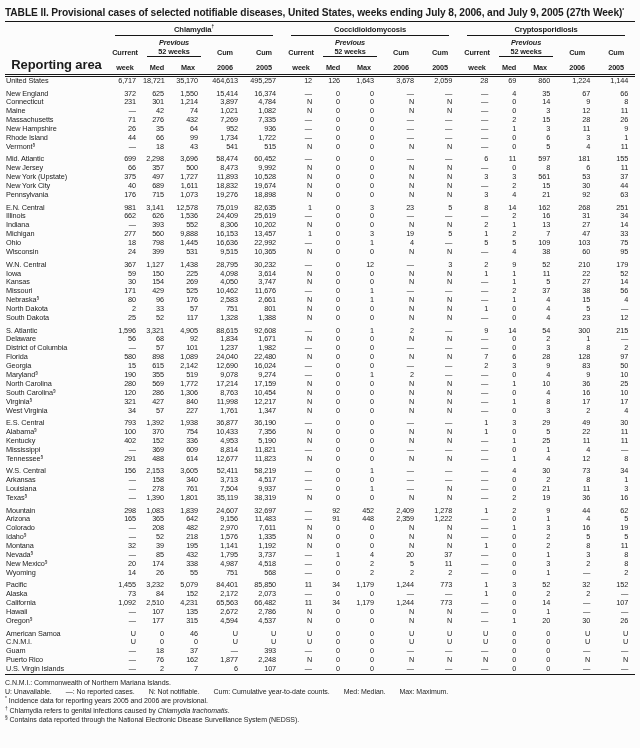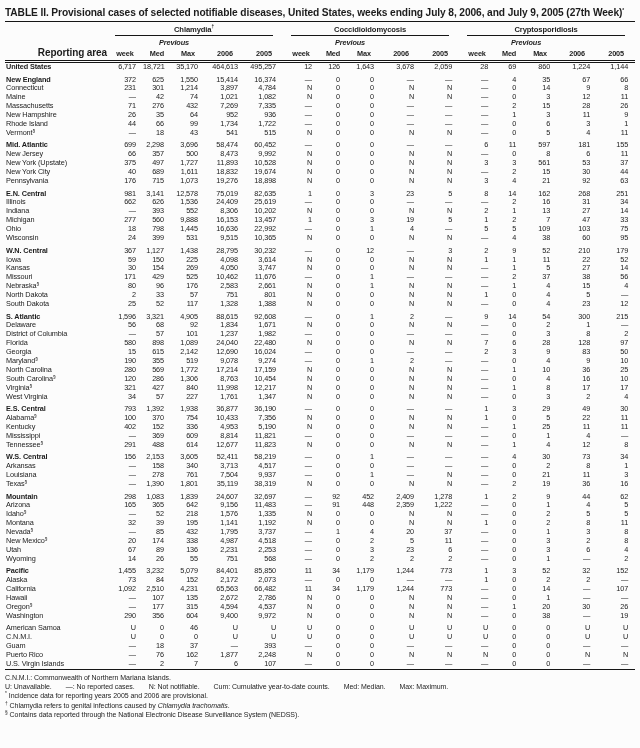--- a/index.html
+++ b/index.html
@@ -18,28 +18,28 @@
     width:100%; border-collapse:collapse; table-layout:fixed;
     border-bottom:1.5px solid #161616;
   }
   thead th { font-weight:700; font-size:7.3px; padding:0; vertical-align:bottom; letter-spacing:-0.1px; }
   .h1 th { padding-top:3px; }
   .h1 .dz { border-bottom:1px solid #161616; margin:0 10px 0 8px; text-align:center; font-size:7.6px; padding-bottom:1px; white-space:nowrap; }
   .h2 th { padding-top:2px; text-align:center;font-style:italic; }
   .h3 th { text-align:center; }
   .h3 .w52 .dz2 { border-bottom:1px solid #161616; margin:0 4px; text-align:center; padding-bottom:0; }
   .h4 th { text-align:center; border-bottom:3px double #161616; padding-bottom:2px; }
-  .h4 th.areahead { text-align:right; font-size:10px; padding-left:1px;margin-top:12px; }
+  .h4 th.areahead { text-align:center; font-size:13px; padding-left:1px;margin-top:12px; }
   tbody td {
     font-size:7.3px; line-height:8.9px; height:8.9px; padding:0;
     white-space:nowrap; overflow:hidden; letter-spacing:-0.1px;
   }
   td.area { text-align:left; padding-left:1px; }
   td.num  { text-align:right; padding-right:7px; }
-  tr.sec td.area { font-weight:700;margin-top:24px; }
+  tr.sec td.area { font-weight:400;margin-top:24px; }
   tr.gap td { height:3.6px; line-height:3.6px; }
   sup { font-size:4.8px; line-height:0; }
   .footnotes { font-size:7px; line-height:9.2px; padding-top:3px; letter-spacing:-0.05px; }
   .footnotes .legend span { margin-right:14px; }
   .fline { white-space:nowrap; }
   .fline i { font-style:italic; }
 </style>
 </head>
 <body>
 
@@ -87,20 +87,41 @@
           <th></th>
         <th></th>
           <th colspan="2">Previous</th>
           <th></th>
           <th></th>
         <th></th>
           <th colspan="2">Previous</th>
           <th></th>
           <th></th>
       </tr>
+      <tr class="h3">
+        <th></th>
+        <th>Current</th>
+          <th colspan="2" class="w52">
+            <div class="dz2">52 weeks</div>
+          </th>
+          <th>Cum</th>
+          <th>Cum</th>
+        <th>Current</th>
+          <th colspan="2" class="w52">
+            <div class="dz2">52 weeks</div>
+          </th>
+          <th>Cum</th>
+          <th>Cum</th>
+        <th>Current</th>
+          <th colspan="2" class="w52">
+            <div class="dz2">52 weeks</div>
+          </th>
+          <th>Cum</th>
+          <th>Cum</th>
+      </tr>
       <tr class="h4">
         <th class="areahead">Reporting area</th>
         <th>week</th>
           <th>Med</th>
           <th>Max</th>
           <th>2006</th>
           <th>2005</th>
         <th>week</th>
           <th>Med</th>
           <th>Max</th>
@@ -978,20 +999,38 @@
           <td class="num">448</td>
           <td class="num">2,359</td>
           <td class="num">1,222</td>
           <td class="num">—</td>
           <td class="num">0</td>
           <td class="num">1</td>
           <td class="num">4</td>
           <td class="num">5</td>
         </tr>
         <tr>
+          <td class="area"><span>Colorado</span></td>
+          <td class="num">—</td>
+          <td class="num">208</td>
+          <td class="num">482</td>
+          <td class="num">2,970</td>
+          <td class="num">7,611</td>
+          <td class="num">N</td>
+          <td class="num">0</td>
+          <td class="num">0</td>
+          <td class="num">N</td>
+          <td class="num">N</td>
+          <td class="num">—</td>
+          <td class="num">1</td>
+          <td class="num">3</td>
+          <td class="num">16</td>
+          <td class="num">19</td>
+        </tr>
+        <tr>
           <td class="area"><span>Idaho</span><sup>§</sup></td>
           <td class="num">—</td>
           <td class="num">52</td>
           <td class="num">218</td>
           <td class="num">1,576</td>
           <td class="num">1,335</td>
           <td class="num">N</td>
           <td class="num">0</td>
           <td class="num">0</td>
           <td class="num">N</td>
@@ -1048,38 +1087,20 @@
           <td class="num">—</td>
           <td class="num">0</td>
           <td class="num">2</td>
           <td class="num">5</td>
           <td class="num">11</td>
           <td class="num">—</td>
           <td class="num">0</td>
           <td class="num">3</td>
           <td class="num">2</td>
           <td class="num">8</td>
-        </tr>
-        <tr>
-          <td class="area"><span>Utah</span></td>
-          <td class="num">67</td>
-          <td class="num">89</td>
-          <td class="num">136</td>
-          <td class="num">2,231</td>
-          <td class="num">2,253</td>
-          <td class="num">—</td>
-          <td class="num">0</td>
-          <td class="num">3</td>
-          <td class="num">23</td>
-          <td class="num">6</td>
-          <td class="num">—</td>
-          <td class="num">0</td>
-          <td class="num">3</td>
-          <td class="num">6</td>
-          <td class="num">4</td>
         </tr>
         <tr>
           <td class="area"><span>Wyoming</span></td>
           <td class="num">14</td>
           <td class="num">26</td>
           <td class="num">55</td>
           <td class="num">751</td>
           <td class="num">568</td>
           <td class="num">—</td>
           <td class="num">0</td>
@@ -1177,38 +1198,20 @@
           <td class="num">N</td>
           <td class="num">0</td>
           <td class="num">0</td>
           <td class="num">N</td>
           <td class="num">N</td>
           <td class="num">—</td>
           <td class="num">1</td>
           <td class="num">20</td>
           <td class="num">30</td>
           <td class="num">26</td>
-        </tr>
-        <tr>
-          <td class="area"><span>Washington</span></td>
-          <td class="num">290</td>
-          <td class="num">356</td>
-          <td class="num">604</td>
-          <td class="num">9,400</td>
-          <td class="num">9,972</td>
-          <td class="num">N</td>
-          <td class="num">0</td>
-          <td class="num">0</td>
-          <td class="num">N</td>
-          <td class="num">N</td>
-          <td class="num">—</td>
-          <td class="num">0</td>
-          <td class="num">38</td>
-          <td class="num">—</td>
-          <td class="num">19</td>
         </tr>
         <tr class="gap">
           <td colspan="16"></td>
         </tr>
         <tr>
           <td class="area"><span>American Samoa</span></td>
           <td class="num">U</td>
           <td class="num">0</td>
           <td class="num">46</td>
           <td class="num">U</td>

